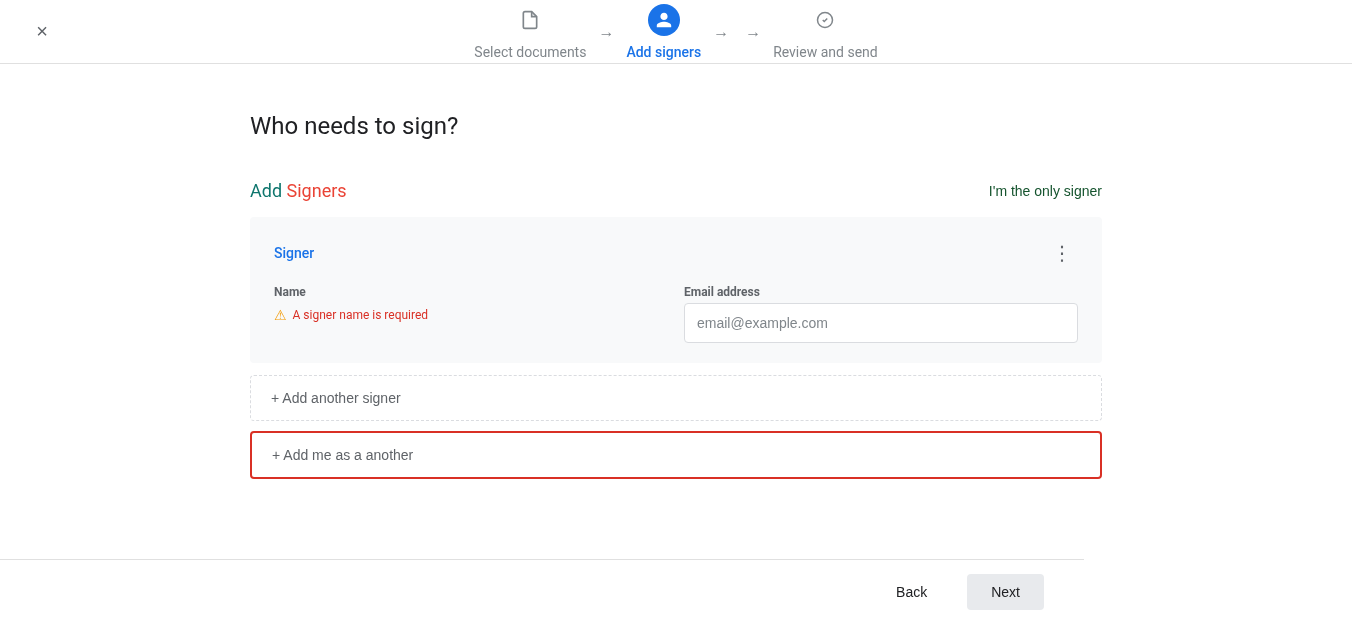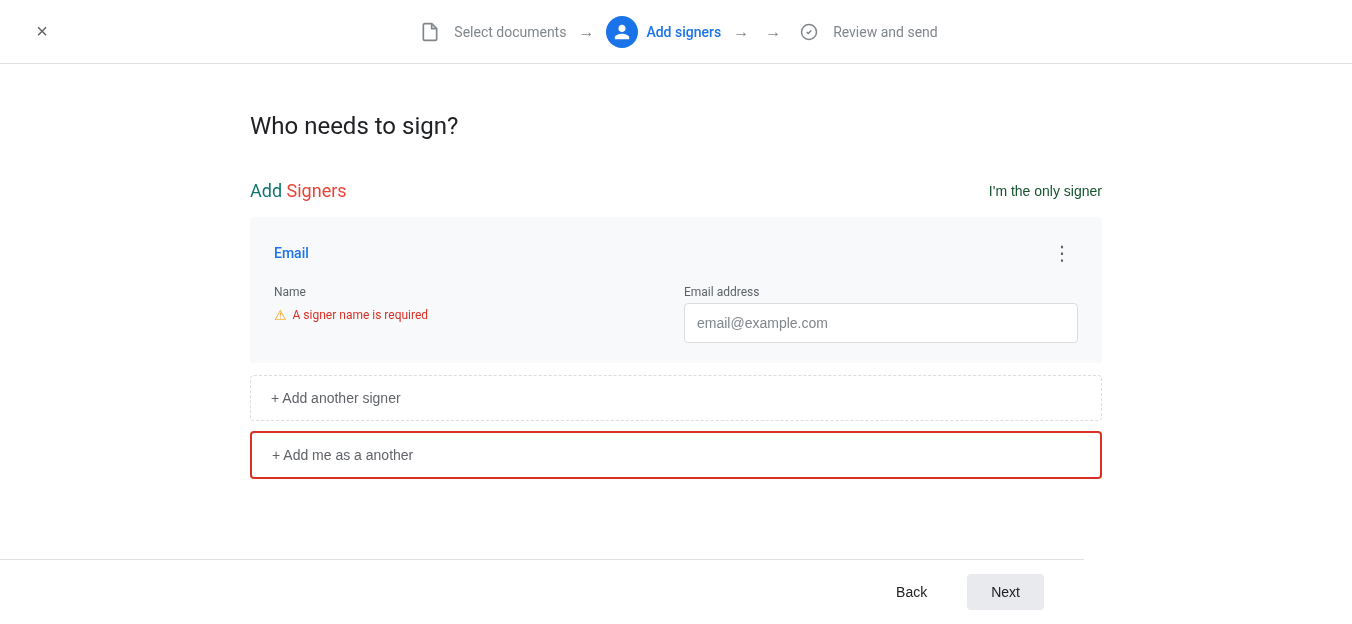--- a/index.html
+++ b/index.html
@@ -38,20 +38,21 @@
 
     .stepper {
       display: flex;
       align-items: center;
       gap: 8px;
     }
     .step {
       display: flex;
       align-items: center;
       gap: 8px;
+      flex-direction: column;
     }
     .step-icon {
       width: 32px;
       height: 32px;
       border-radius: 50%;
       display: flex;
       align-items: center;
       justify-content: center;
       font-size: 16px;
     }
@@ -154,21 +155,21 @@
     }
     .field-group {
       display: flex;
       flex-direction: column;
       gap: 4px;
       flex: 1;
     }
     .field-label {
       font-size: 12px;
       color: #5f6368;
-      font-weight: 400;
+      font-weight: 700;
     }
     .field-input {
       height: 40px;
       border: 1px solid #dadce0;
       border-radius: 4px;
       padding: 0 12px;
       font-size: 14px;
       color: #202124;
       background: #fff;
       outline: none;
@@ -318,21 +319,21 @@
   <div class="section-header">
     <h2 class="section-title">
       <span style="color:#0f766e">Add</span>
       <span> Signers</span>
     </h2>
     <button class="only-signer-link">I'm the only signer</button>
   </div>
 
   <div class="signer-card">
     <div class="signer-card-header">
-      <span class="signer-label">Email</span>
+      <span class="signer-label">Signer</span>
       <button class="more-icon">⋮</button>
     </div>
 
     <div class="fields-row">
       <div class="field-group">
         <label class="field-label">Name</label>
         <div class="error-message">
           <span class="error-icon">⚠</span>
           <span>A signer name is required</span>
         </div>

